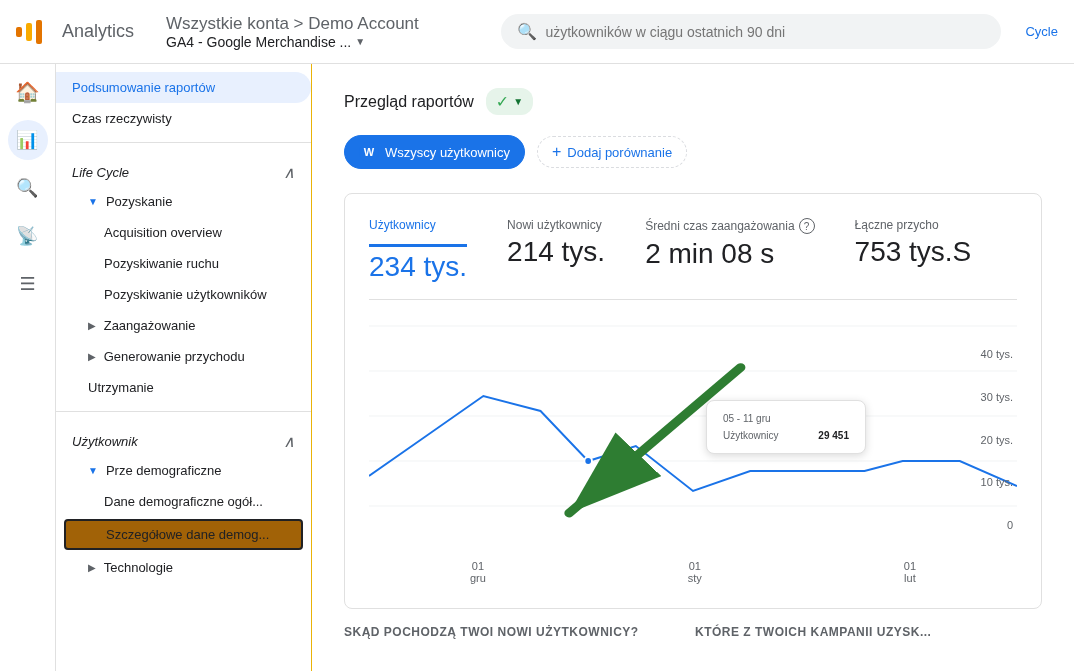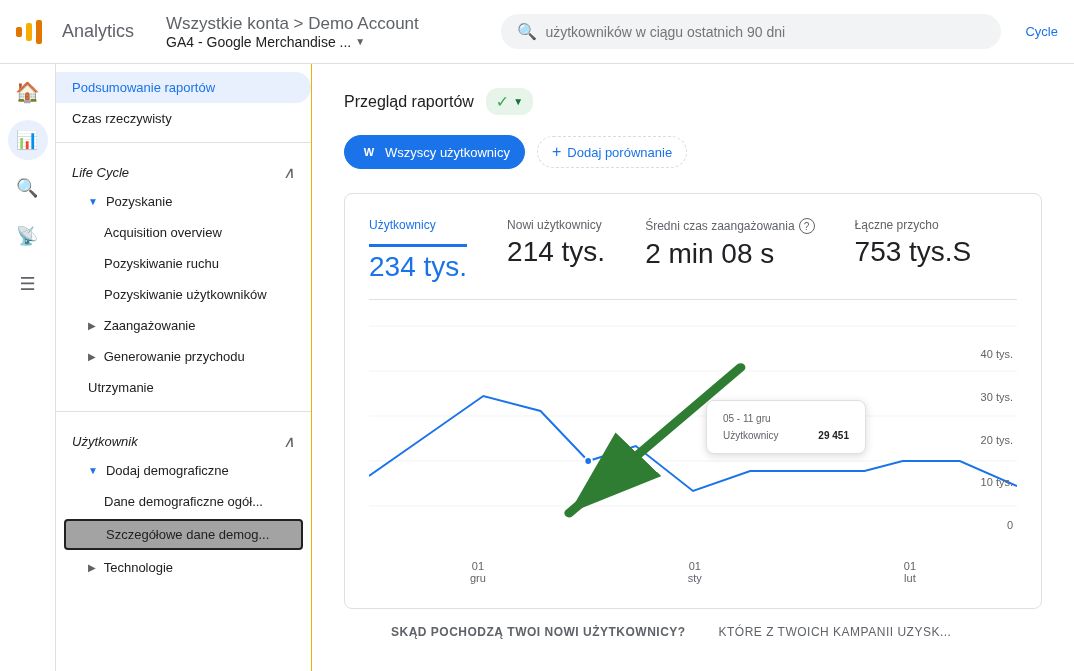--- a/index.html
+++ b/index.html
@@ -27,21 +27,21 @@
 
     
     .icon-nav { width: 56px; background: #fff; border-right: 1px solid #e0e0e0; display: flex; flex-direction: column; align-items: center; padding-top: 8px; gap: 8px; }
     .icon-nav-item { width: 40px; height: 40px; display: flex; align-items: center; justify-content: center; border-radius: 50%; cursor: pointer; color: #5f6368; font-size: 18px; }
     .icon-nav-item.active { background: #e8f0fe; color: #1a73e8; }
 
     
     .sidebar { width: 256px; border-right: 1px solid #eab308; overflow-y: auto; padding: 8px 0; }
     .sidebar-item { padding: 8px 16px; cursor: pointer; font-size: 13px; color: #202124; display: flex; align-items: center; gap: 8px; }
     .sidebar-item.active { background: #e8f0fe; color: #1a73e8; font-weight: 500; border-radius: 0 20px 20px 0; }
-    .sidebar-item.selected-highlight { background: #a3a3a3; font-weight: 500; border: 2px solid #202124; border-radius: 4px; margin: 2px 8px; padding: 6px 8px; }
+    .sidebar-item.selected-highlight { background: #a16207; font-weight: 500; border: 2px solid #202124; border-radius: 4px; margin: 2px 8px; padding: 6px 8px; }
     .sidebar-section { padding: 12px 16px 4px; font-size: 12px; font-weight: 500; color: #5f6368; display: flex; align-items: center; justify-content: space-between; font-style: italic; }
     .sidebar-section-label { font-size: 13px; font-weight: 500; color: #202124; }
     .expand-icon { font-size: 16px; color: #5f6368; cursor: pointer; }
     .sidebar-sub { padding-left: 32px; }
     .sidebar-divider { height: 1px; background: #e0e0e0; margin: 8px 0; }
 
     
     .main { flex: 1; overflow-y: auto; padding: 24px 32px; position: relative; }
     .page-header { display: flex; align-items: center; gap: 12px; margin-bottom: 20px; }
     .page-title { font-size: 16px; font-weight: 400; color: #202124; }
@@ -71,21 +71,21 @@
     .tooltip { position: absolute; background: #fff; border: 1px solid #e0e0e0; border-radius: 8px; padding: 12px 16px; box-shadow: 0 2px 8px rgba(0,0,0,0.15); font-size: 10px; left: 52%; top: 35%; z-index: 10; min-width: 160px; }
     .tooltip-date { color: #5f6368; margin-bottom: 6px; }
     .tooltip-metric { display: flex; justify-content: space-between; gap: 16px; }
     .tooltip-metric-label { color: #5f6368; }
     .tooltip-metric-value { font-weight: 700; color: #202124; }
 
     
     .arrow-overlay { position: absolute; top: 0; left: 0; width: 100%; height: 100%; pointer-events: none; z-index: 5; }
 
     
-    .bottom-sections { display: flex; gap: 4px; margin-top: 8px; margin-left: 47px; }
+    .bottom-sections { display: flex; gap: 4px; margin-top: 8px; }
 
     
     ::-webkit-scrollbar { width: 6px; }
     ::-webkit-scrollbar-track { background: transparent; }
     ::-webkit-scrollbar-thumb { background: #dadce0; border-radius: 3px; }
 
     .help-icon { width: 16px; height: 16px; border-radius: 50%; border: 1px solid #5f6368; display: flex; align-items: center; justify-content: center; font-size: 10px; color: #5f6368; cursor: pointer; }
   </style>
 </head>
 <body>
@@ -167,21 +167,21 @@
 
     <div class="sidebar-divider"></div>
 
     <div class="sidebar-section">
       <span class="sidebar-section-label">Użytkownik</span>
       <span class="expand-icon">∧</span>
     </div>
 
     <div class="sidebar-item sidebar-sub">
       <span style="font-size:10px; color:#1a73e8;">▼</span>
-      <span>Dodaj demograficzne</span>
+      <span>Prze demograficzne</span>
     </div>
 
     <div class="sidebar-item sidebar-sub" style="padding-left: 48px;">
       <span>Dane demograficzne ogół...</span>
     </div>
 
     <div class="sidebar-item sidebar-sub selected-highlight" style="padding-left: 40px;">
       <span>Szczegółowe dane demog...</span>
     </div>
 
@@ -296,18 +296,18 @@
           <div>01</div>
             <div>lut</div>
         </div>
       </div>
     </div>
 
     <div class="bottom-sections">
       <div style="flex:1; font-size:12px; font-weight:600; color:#5f6368; text-transform:uppercase; letter-spacing:0.5px;">
         <span>SKĄD POCHODZĄ TWOI NOWI UŻYTKOWNICY?</span>
       </div>
-      <div style="flex:1; font-size:12px; font-weight:400; color:#5f6368; text-transform:uppercase; letter-spacing:0.5px;">
+      <div style="flex:1; font-size:12px; font-weight:700; color:#5f6368; text-transform:uppercase; letter-spacing:0.5px;">
         <span>KTÓRE Z TWOICH KAMPANII UZYSK...</span>
       </div>
     </div>
   </div>
 </div>
 
 </body></html>

